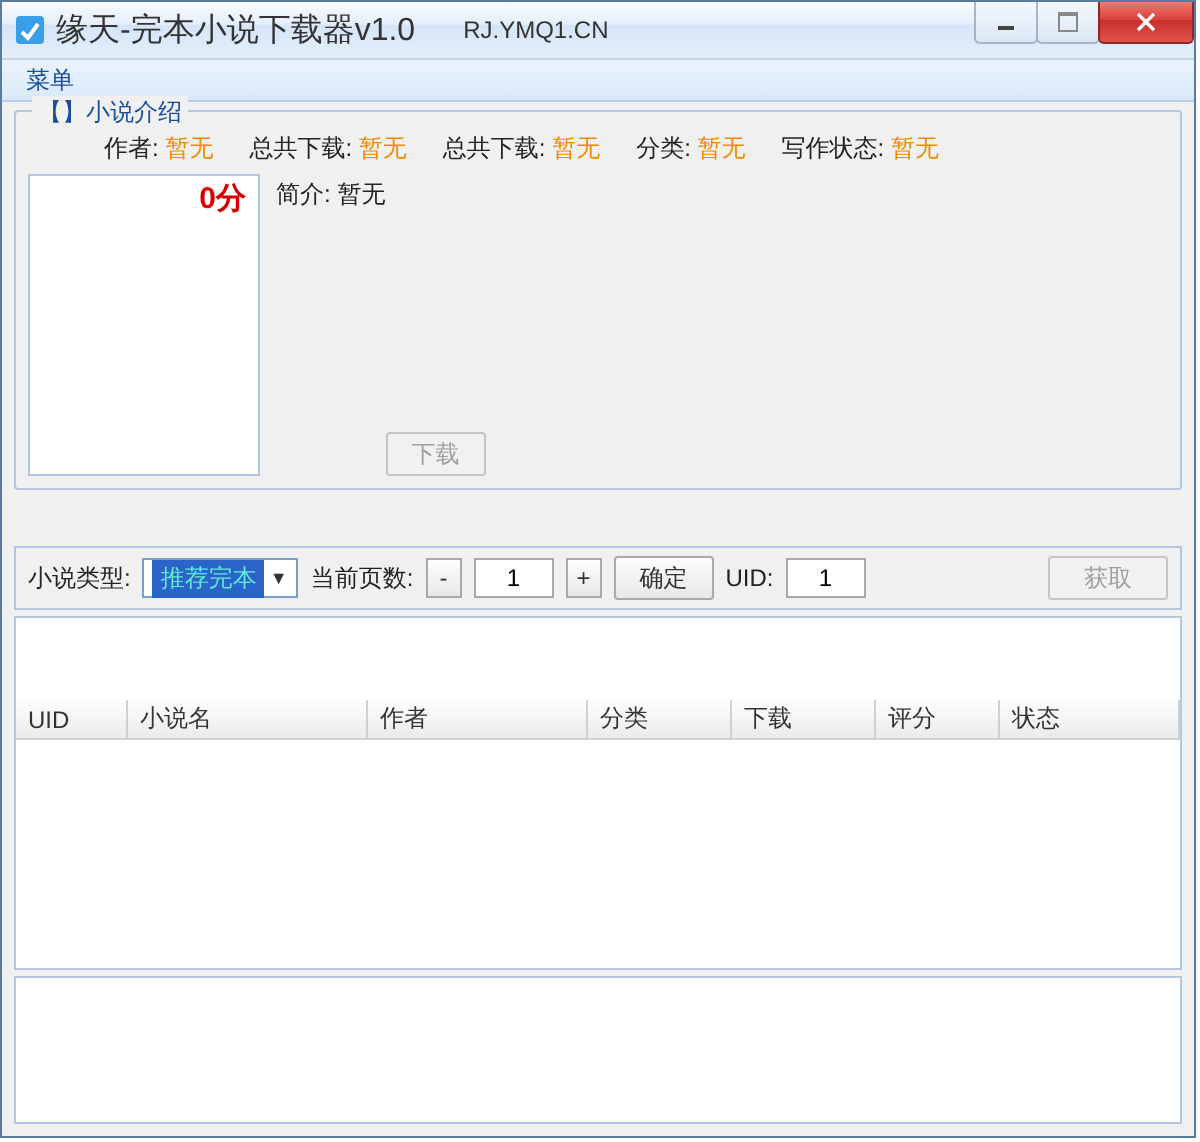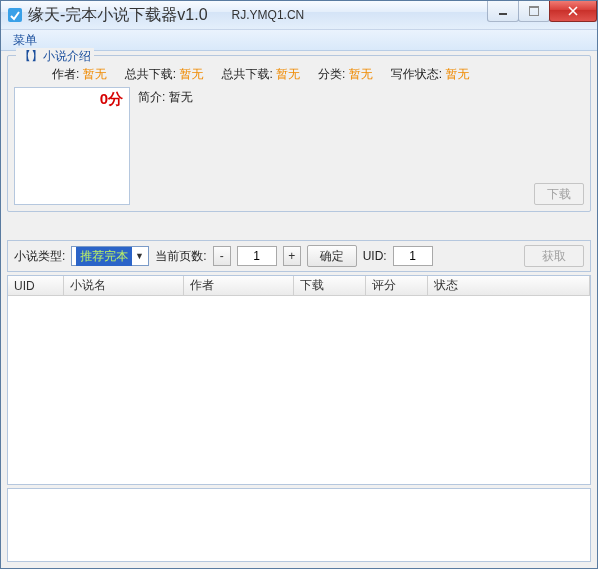--- a/index.html
+++ b/index.html
@@ -143,37 +143,37 @@
   .info-pair { white-space: nowrap; }
   .info-label { color: #222; }
   .info-value { color: #ef8a00; }
 
   .intro-body {
     display: flex;
     gap: 8px;
   }
   .cover {
     width: 116px;
-    height: 118px;
+    height: 151px;
     border: 1px solid #b5c7de;
     background: #fff;
     box-sizing: border-box;
     display: flex;
     justify-content: flex-end;
     padding: 2px 6px;
   }
   .score {
     color: #d60000;
     font-weight: bold;
     font-size: 15px;
   }
   .summary-area {
     flex: 1;
     display: flex;
-    flex-direction: column;
+    flex-direction: row;
   }
   .summary-line { color: #222; padding-top: 2px; }
   .dl-row {
     display: flex;
     justify-content: flex-end;
     margin-top: auto;
   }
   .btn {
     height: 22px;
     padding: 0 10px;
@@ -211,21 +211,21 @@
     border: 1px solid #7a9ac7;
     background: #fff;
     display: inline-flex;
     align-items: center;
     padding: 0 2px 0 4px;
     box-sizing: border-box;
     min-width: 70px;
   }
   .combo .sel {
     background: #2b64c8;
-    color: #bef264;
+    color: #5eead4;
     padding: 1px 4px;
     font-size: 12px;
     flex: 1;
     white-space: nowrap;
   }
   .combo .caret {
     width: 14px;
     text-align: center;
     color: #333;
     font-size: 9px;
@@ -260,20 +260,21 @@
     background: #fff;
     flex: 1;
     min-height: 170px;
     display: flex;
     flex-direction: column;
   }
   .lv-header {
     display: flex;
     height: 20px;
     background: linear-gradient(to bottom, #fdfdfd, #eaeaea);
+    margin-top: 41px;
   }
   .lv-col {
     border-right: 1px solid #d0d0d0;
     border-bottom: 1px solid #d0d0d0;
     padding: 2px 6px;
     color: #333;
     font-size: 12px;
     box-sizing: border-box;
     display: flex;
     align-items: center;
@@ -377,20 +378,21 @@
       <span class="lbl">UID:</span>
       <input class="num-input" value="1" style="">
       <button class="btn disabled" style="margin-left:auto;min-width:60px">获取</button>
     </div>
 
     <div class="listview">
       <div class="lv-header">
         <div class="lv-col" style="width:56px">UID</div>
         <div class="lv-col" style="width:120px">小说名</div>
         <div class="lv-col" style="width:110px">作者</div>
+        <div class="lv-col" style="width:72px">分类</div>
         <div class="lv-col" style="width:72px">下载</div>
         <div class="lv-col" style="width:62px">评分</div>
         <div class="lv-col" style="flex:1">状态</div>
       </div>
       <div class="lv-body"></div>
     </div>
 
     <div class="logbox"></div>
 
   </div>

